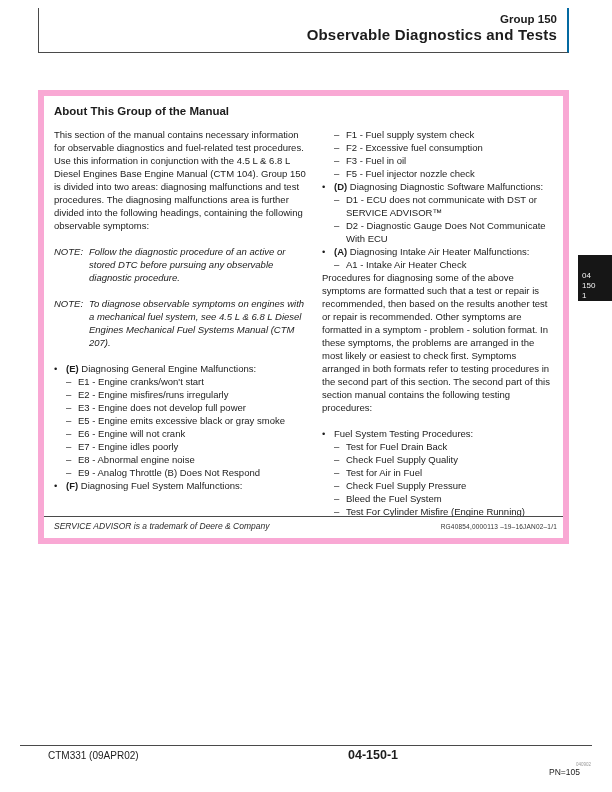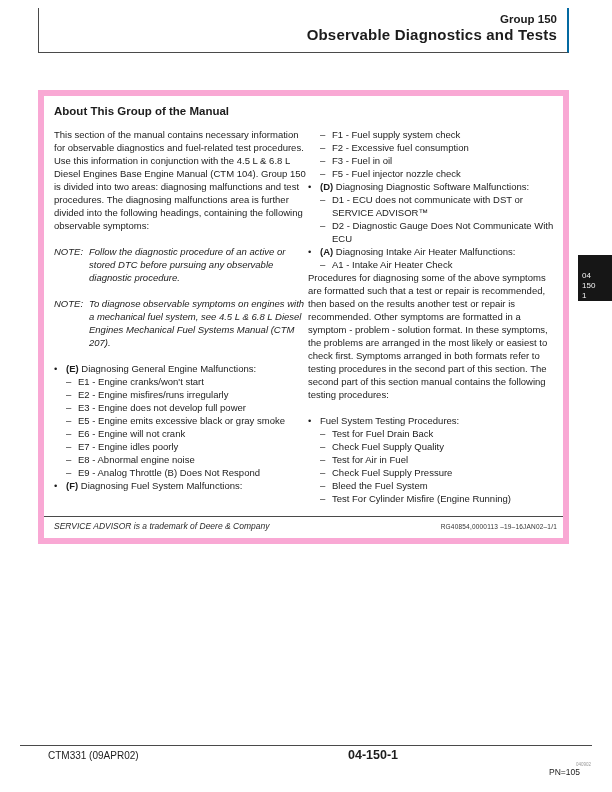--- a/index.html
+++ b/index.html
@@ -18,21 +18,21 @@
   }
   .header-group { font-weight:bold; font-size:11.5px; line-height:13px; }
   .header-title { font-weight:bold; font-size:15px; line-height:18px; letter-spacing:0.2px; }
 
   
   .section-box {
     position:absolute; left:38px; top:62px; width:531px; height:454px;
     box-sizing:border-box; border:6px solid #f9a8d4;margin-top:28px;
   }
   .section-title { font-weight:bold; font-size:11.5px; margin:9px 10px 11px 10px; }
-  .columns { display:flex; gap:2px; margin:0 9px 0 10px; font-size:9.5px; line-height:13px; }
+  .columns { display:flex; gap:16px; margin:0 9px 0 10px; font-size:9.5px; line-height:13px; }
   .col-left  { width:252px; flex:none; }
   .col-right { flex:1; min-width:0; }
 
   .blk-p, .blk-note { margin-bottom:13px; }
   .blk-note { font-style:italic; padding-left:35px; }
   .note-label { display:inline-block; width:35px; margin-left:-35px; }
   .blk-bullet { padding-left:12px; }
   .blk-dash   { padding-left:24px; }
   .marker { display:inline-block; width:12px; margin-left:-12px; }
 

